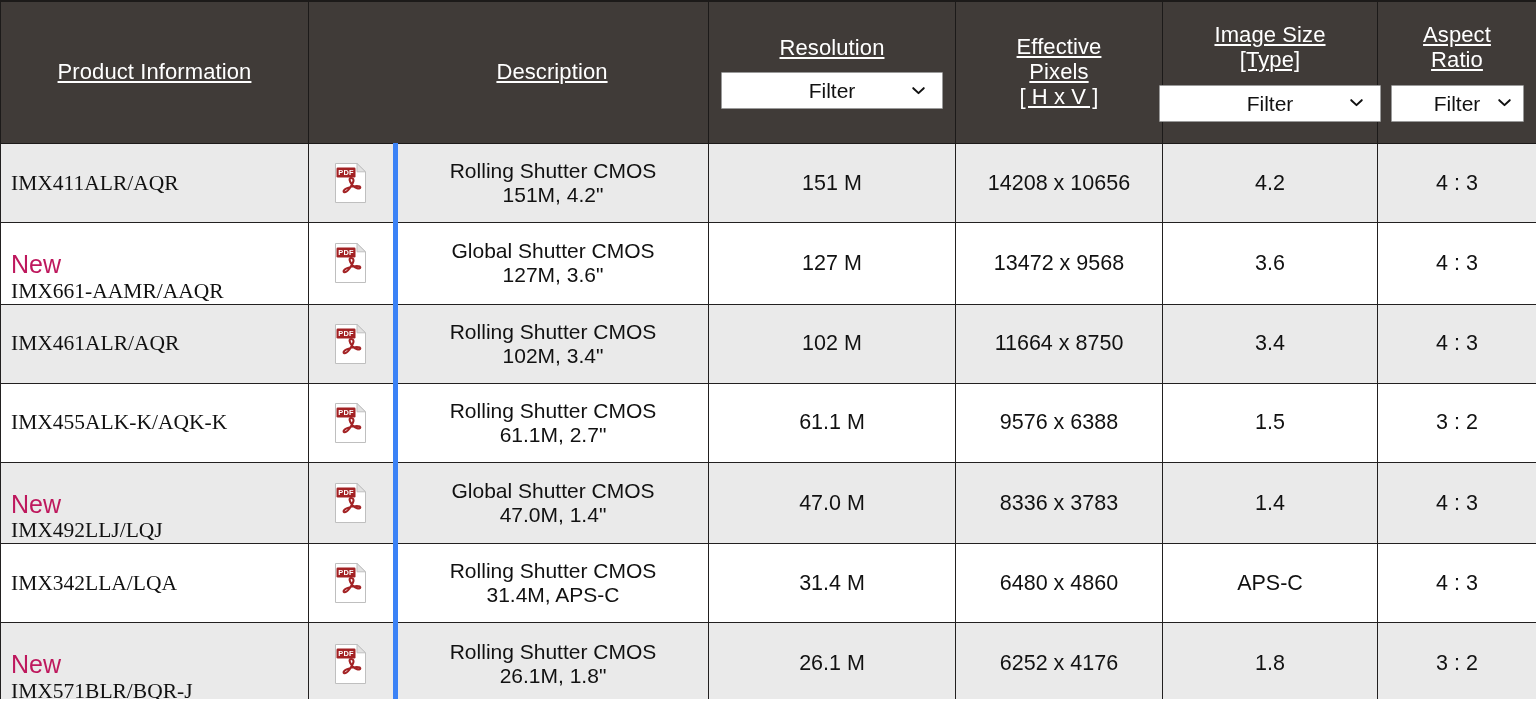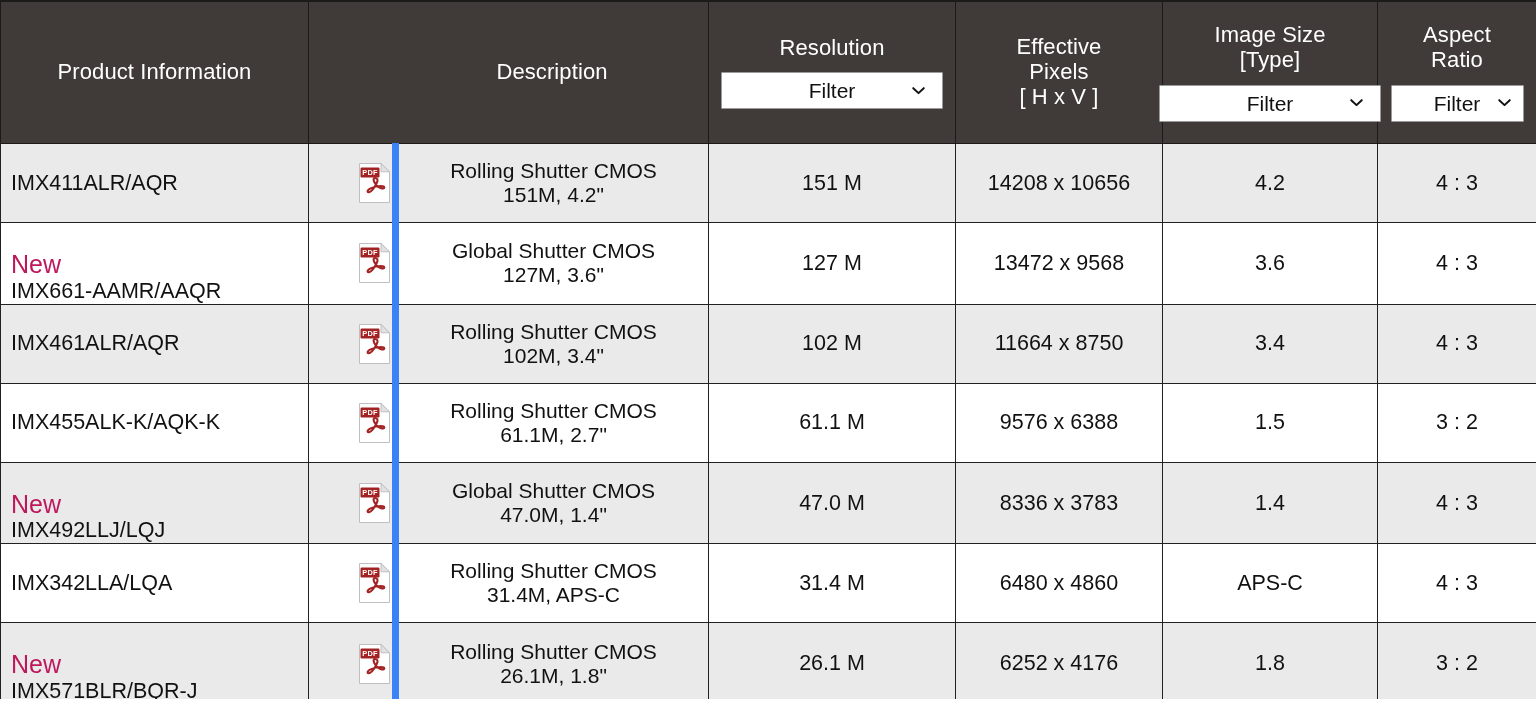--- a/index.html
+++ b/index.html
@@ -42,20 +42,21 @@
   thead th {
     background: #403B38;
     color: #ffffff;
     border: 1px solid #1c1a19;
     border-top: 2px solid #1c1a19;
     padding: 0;
     height: 141px;
     vertical-align: middle;
     text-align: center;
     font-weight: 400;
+    text-decoration: underline;
   }
   thead th.pdf-head {
     border-left: 1px solid #403B38;
     border-right: 1px solid #403B38;
   }
   thead th.product-head {
     border-right: 1px solid #1c1a19;
   }
 
   .th-inner {
@@ -121,44 +122,44 @@
   tbody tr.alt td { background: #EAEAEA; }
 
   tbody td.product {
     text-align: left;
     padding-left: 10px;
     font-size: 21.5px;
     line-height: 1.16;
     border-right: 1px solid #222020;
   }
   tbody td.pdf {
-    text-align: right;
+    text-align: center;
     border-left: none;
-    border-right: 7px solid #3b82f6;
+    border-right: 5px solid #3b82f6;
   }
   tbody td.desc {
     text-align: center;
     font-size: 21px;
     line-height: 1.15;
     white-space: pre-line;
     margin-top: 48px;
   }
   tbody td.num {
     text-align: center;
     font-size: 21.5px;
   }
 
   .new-badge {
     display: block;
     color: #be185d;
     font-size: 25px;
     line-height: 1.15;
     margin-top: 27px;
   }
-  .prod-name { display: block; }
+  .prod-name { display: block; font-family: Liberation Serif, serif; }
 
   
   .pdf-icon {
     display: inline-block;
     width: 34px;
     height: 42px;
     vertical-align: middle;
   }
   .pdf-icon svg { display: block; }
 

